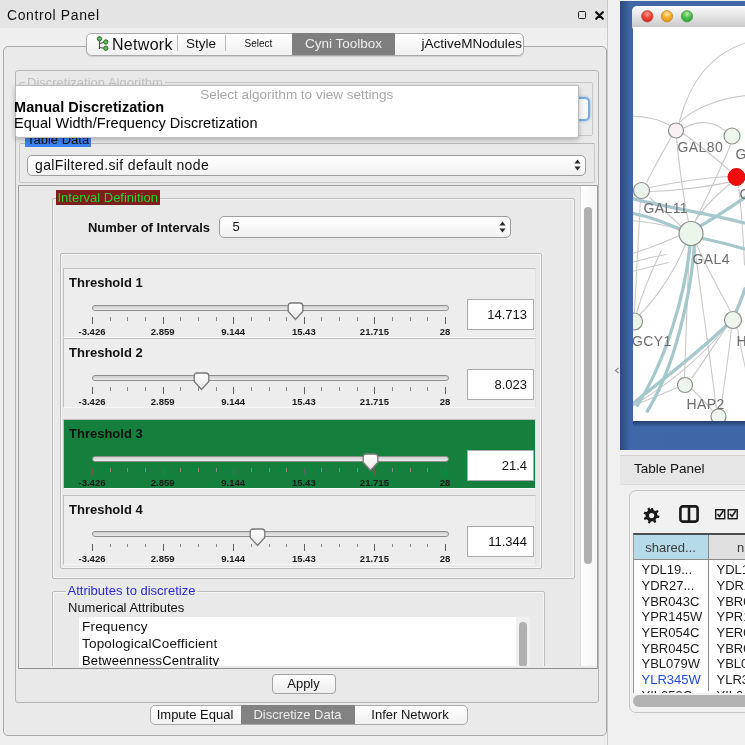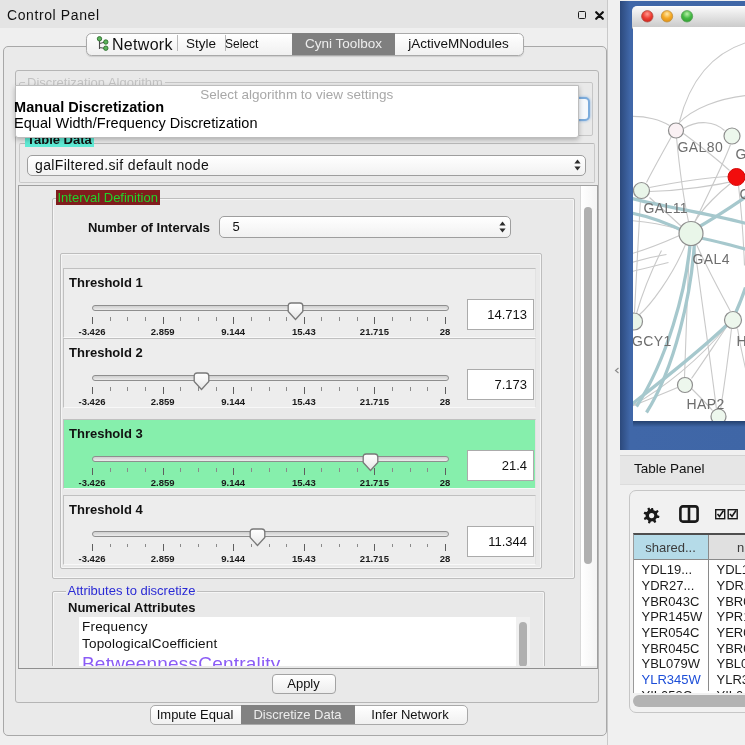--- a/index.html
+++ b/index.html
@@ -15,21 +15,21 @@
 <div class="abs" style="left:2.5px;top:46px;width:602px;height:688px;background:#eaeaea;border:1px solid #a8a8a8;border-radius:5px"></div>
 
 <div class="abs" style="left:14.5px;top:70px;width:582px;height:631px;background:#e9e9e9;border:1px solid #b5b5b5;border-radius:3px"></div>
 
 <div class="abs" style="left:19px;top:82px;width:572px;height:52px;border:1px solid #c6c6c6;border-radius:2px"></div>
 <div class="abs" style="left:25px;top:75px;font-size:13px;color:#c2c2c2;background:#e9e9e9;padding:0 2px">Discretization Algorithm</div>
 
 <div class="abs" style="left:566px;top:96.5px;width:19.5px;height:20px;border-radius:5px;background:#f4f8fc;border:2.5px solid #7cacdc;box-shadow:0 0 3px #8ab4e0"></div>
 
 <div class="abs" style="left:19px;top:143px;width:574px;height:38px;border:1px solid #c9c9c9;border-top-color:#b9b9b9;border-radius:2px"></div>
-<div class="abs" style="left:25px;top:132px;font-size:13px;font-weight:bold;color:#111;background:#5eead4;padding:0 2px">Table Data</div>
+<div class="abs" style="left:25px;top:132px;font-size:13px;font-weight:normal;color:#111;background:#3b82f6;padding:0 2px">Table Data</div>
 
 <div class="abs" style="left:26.5px;top:154.5px;width:557px;height:19.5px;background:linear-gradient(#ffffff,#f1f1f1);border:1px solid #9e9e9e;border-radius:5px"></div>
 <div class="abs" style="left:35px;top:156.5px;font-size:14px;letter-spacing:0.35px;color:#111">galFiltered.sif default node</div>
 <svg class="abs" style="left:572.5px;top:158.5px" width="9" height="12" viewBox="0 0 9 12">
     <path d="M4.5,0.4 L7.6,4.4 L1.4,4.4 Z" fill="#2c2c2c"></path>
     <path d="M4.5,11.6 L7.6,7.6 L1.4,7.6 Z" fill="#2c2c2c"></path>
   </svg>
 
 <div class="abs" style="left:17.5px;top:185px;width:578px;height:482px;background:#e9e9e9;border:1px solid #9f9f9f;border-bottom-color:#8f8f8f"></div>
 
@@ -127,23 +127,23 @@
 <svg style="position:absolute;left:128.9px;top:32.5px" width="17" height="19" viewBox="0 0 17 19">
           <defs>
             <linearGradient id="thg343" x1="0" y1="0" x2="0" y2="1">
               <stop offset="0" stop-color="#ffffff"></stop>
               <stop offset="0.55" stop-color="#f2f2f2"></stop>
               <stop offset="1" stop-color="#e4e4e4"></stop>
             </linearGradient>
           </defs>
           <path d="M4.2,1 L12.8,1 Q15.8,1 15.8,4 L15.8,9.5 L8.5,17.5 L1.2,9.5 L1.2,4 Q1.2,1 4.2,1 Z" fill="url(#thg343)" stroke="#787878" stroke-width="1.3"></path>
         </svg>
-<div style="position:absolute;left:403px;top:30px;width:59px;height:29px;background:#fff;border:1px solid #ababab;font-size:13px;color:#111;text-align:right;line-height:29px;padding-right:6px">7.173</div>
-</div>
-<div style="position:absolute;left:44.5px;top:233.0px;width:470.5px;height:68.0px;background:#86efac;border:1px solid #c0c0c0;border-bottom-color:#f8f8f8;border-right-color:#e2e2e2">
+<div style="position:absolute;left:403px;top:30px;width:59px;height:29px;background:#fff;border:1px solid #ababab;font-size:13px;color:#111;text-align:right;line-height:29px;padding-right:6px">8.023</div>
+</div>
+<div style="position:absolute;left:44.5px;top:233.0px;width:470.5px;height:68.0px;background:#15803d;border:1px solid #c0c0c0;border-bottom-color:#f8f8f8;border-right-color:#e2e2e2">
 <div style="position:absolute;left:5px;top:6px;font-size:13px;font-weight:bold;color:#111">Threshold 3</div>
 <div style="position:absolute;left:27.5px;top:35.5px;width:355.0px;height:4px;border:1px solid #8e8e8e;border-radius:3px;background:linear-gradient(#cfcfcf,#ebebeb)"></div>
 <div style="position:absolute;left:28.0px;top:48px;width:1px;height:7px;background:#5e5e5e"></div>
         <div style="position:absolute;left:45.6px;top:48px;width:1px;height:3.5px;background:#8a8a8a"></div>
         <div style="position:absolute;left:63.3px;top:48px;width:1px;height:3.5px;background:#8a8a8a"></div>
         <div style="position:absolute;left:80.9px;top:48px;width:1px;height:3.5px;background:#8a8a8a"></div>
         <div style="position:absolute;left:98.6px;top:48px;width:1px;height:7px;background:#5e5e5e"></div>
         <div style="position:absolute;left:116.2px;top:48px;width:1px;height:3.5px;background:#8a8a8a"></div>
         <div style="position:absolute;left:133.9px;top:48px;width:1px;height:3.5px;background:#8a8a8a"></div>
         <div style="position:absolute;left:151.5px;top:48px;width:1px;height:3.5px;background:#8a8a8a"></div>
@@ -216,26 +216,26 @@
               <stop offset="1" stop-color="#e4e4e4"></stop>
             </linearGradient>
           </defs>
           <path d="M4.2,1 L12.8,1 Q15.8,1 15.8,4 L15.8,9.5 L8.5,17.5 L1.2,9.5 L1.2,4 Q1.2,1 4.2,1 Z" fill="url(#thg494)" stroke="#787878" stroke-width="1.3"></path>
         </svg>
 <div style="position:absolute;left:403px;top:30px;width:59px;height:29px;background:#fff;border:1px solid #ababab;font-size:13px;color:#111;text-align:right;line-height:29px;padding-right:6px">11.344</div>
 </div>
 
 <div class="abs" style="left:33.5px;top:405px;width:491px;height:90px;border:1px solid #bdbdbd;border-radius:2px;box-shadow:inset 0 0 0 1px #f5f5f5"></div>
 <div class="abs" style="left:47px;top:397px;font-size:13px;color:#2b2bd5;background:#e9e9e9;padding:0 2px">Attributes to discretize</div>
-<div class="abs" style="left:49.5px;top:414px;font-size:13px;font-weight:bold;color:#111">Numerical Attributes</div>
+<div class="abs" style="left:49.5px;top:414px;font-size:13px;font-weight:normal;color:#111">Numerical Attributes</div>
 
 <div class="abs" style="left:60.5px;top:431px;width:437px;height:49px;background:#fff"></div>
 <div class="abs" style="left:63.5px;top:433px;font-size:13.5px;letter-spacing:0.2px;color:#111">Frequency</div>
 <div class="abs" style="left:63.5px;top:450px;font-size:13.5px;letter-spacing:0.2px;color:#111">TopologicalCoefficient</div>
-<div class="abs" style="left:63.5px;top:467px;font-size:19px;letter-spacing:0.2px;color:#8b5cf6">BetweennessCentrality</div>
+<div class="abs" style="left:63.5px;top:467px;font-size:13px;letter-spacing:0.2px;color:#000000">BetweennessCentrality</div>
 <div class="abs" style="left:497.5px;top:431px;width:13.5px;height:49px;background:#f0f0f0"></div>
 <div class="abs" style="left:500px;top:436px;width:8.5px;height:45px;background:#b0b0b0;border-radius:4px"></div>
 
 </div>
 </div>
 
 <div class="abs" style="left:15px;top:84.5px;width:561.5px;height:51px;background:#fff;border:1px solid #bdbdbd;border-radius:0 0 3px 3px;box-shadow:0 2px 5px rgba(0,0,0,0.25)">
 <div style="position:absolute;left:-2px;top:13.5px;font-size:14.5px;font-weight:bold;letter-spacing:0.05px;color:#000">Manual Discretization</div>
 <div style="position:absolute;left:0;top:1.5px;width:100%;text-align:center;font-size:13.5px;color:#a8a8a8">Select algorithm to view settings</div>
 <div style="position:absolute;left:-2px;top:29px;font-size:14.5px;letter-spacing:0.05px;color:#000">Equal Width/Frequency Discretization</div>
@@ -247,23 +247,23 @@
 <svg class="abs" style="left:96px;top:35.5px" width="13" height="15" viewBox="0 0 13 15">
     <path d="M3.5,3 L3.5,13 M3.5,7.5 L9.5,6 M3.5,11.5 L9.5,12.5" stroke="#4a4a4a" stroke-width="1.1" fill="none"></path>
     <circle cx="3.5" cy="2.8" r="2.2" fill="#5cb55c" stroke="#2e6b2e" stroke-width="0.9"></circle>
     <circle cx="9.8" cy="6" r="2.2" fill="#5cb55c" stroke="#2e6b2e" stroke-width="0.9"></circle>
     <circle cx="9.8" cy="12.2" r="2.2" fill="#5cb55c" stroke="#2e6b2e" stroke-width="0.9"></circle>
   </svg>
 <div class="abs" style="left:112px;top:36px;font-size:16px;letter-spacing:0.3px;color:#111">Network</div>
 <div class="abs" style="left:177px;top:35px;width:1px;height:16px;background:#b9b9b9"></div>
 <div class="abs" style="left:177px;top:32.5px;width:48px;height:21.5px;text-align:center;font-size:13.5px;color:#111;line-height:22px">Style</div>
 <div class="abs" style="left:225px;top:35px;width:1px;height:16px;background:#b9b9b9"></div>
-<div class="abs" style="left:225px;top:32.5px;width:67px;height:21.5px;text-align:left;font-size:12px;color:#111;line-height:22px">Select</div>
+<div class="abs" style="left:225px;top:32.5px;width:67px;height:21.5px;text-align:center;font-size:10px;color:#111;line-height:22px">Select</div>
 <div class="abs" style="left:292px;top:32.5px;width:103px;height:22.5px;background:#7f7f7f;text-align:center;font-size:13.5px;color:#ededed;line-height:22px">Cyni Toolbox</div>
-<div class="abs" style="left:395px;top:32.5px;width:127px;height:21.5px;text-align:center;font-size:13.5px;color:#111;line-height:22px">jActiveMNodules</div>
+<div class="abs" style="left:395px;top:32.5px;width:127px;height:21.5px;text-align:right;font-size:13.5px;color:#111;line-height:22px">jActiveMNodules</div>
 
 <div class="abs" style="left:149.5px;top:704.5px;width:316px;height:18px;background:linear-gradient(#ffffff,#f0f0f0);border:1px solid #a9a9a9;border-radius:5px"></div>
 <div class="abs" style="left:149.5px;top:704.5px;width:91px;height:18px;text-align:center;font-size:13px;color:#111;line-height:19px">Impute Equal</div>
 <div class="abs" style="left:240.5px;top:704.5px;width:114px;height:19px;background:#828282;text-align:center;font-size:13px;color:#ededed;line-height:19px">Discretize Data</div>
 <div class="abs" style="left:354.5px;top:704.5px;width:111px;height:18px;text-align:center;font-size:13px;color:#111;line-height:19px">Infer Network</div>
 
 <div class="abs" style="left:607px;top:0;width:138px;height:745px;background:#f0f0f0"></div>
 <div class="abs" style="left:606.5px;top:0;width:1px;height:745px;background:#c9c9c9"></div>
 <svg class="abs" style="left:614px;top:367px" width="6" height="7" viewBox="0 0 6 7">
     <path d="M4.5,1 L1.5,3.5 L4.5,6" stroke="#8a8a8a" stroke-width="1.1" fill="none"></path>

